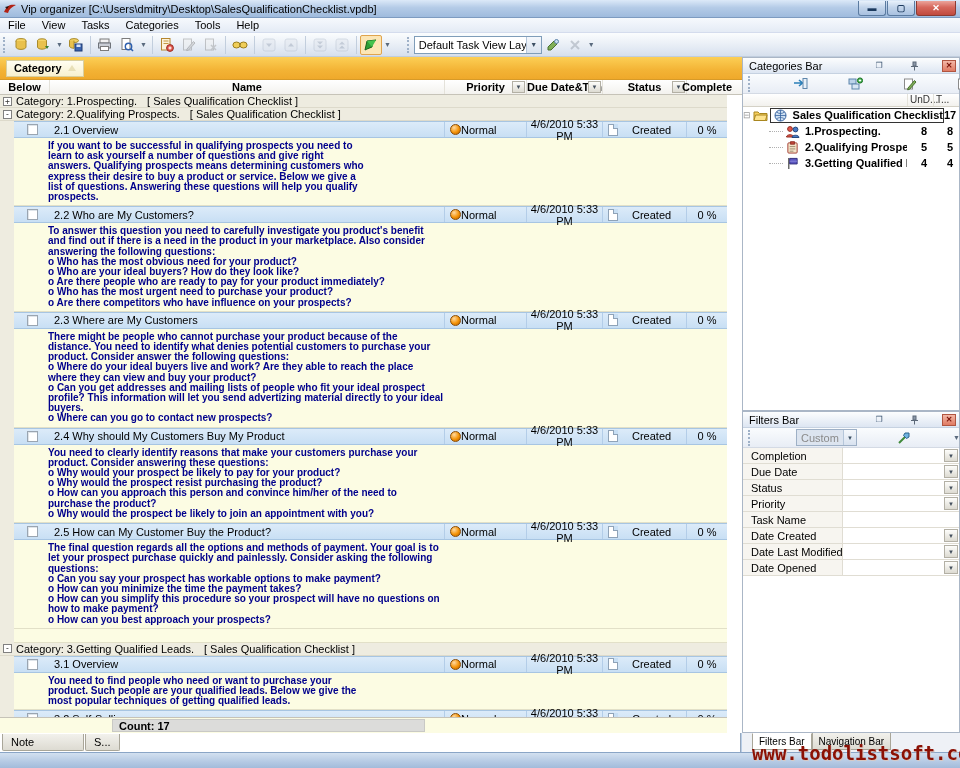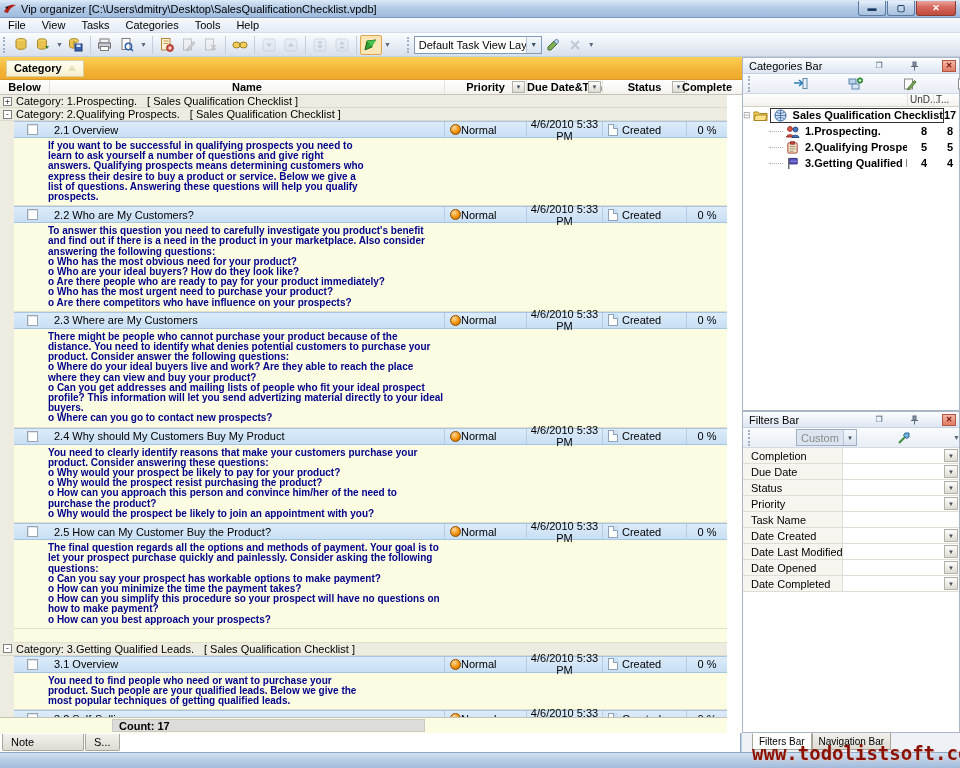--- a/index.html
+++ b/index.html
@@ -62,21 +62,21 @@
   .cat-list { font-size:11px; margin-left:10px; }
   .trow { height:17px; margin-left:14px; display:flex; align-items:center; background:linear-gradient(#dcebf9,#c8dff4);
     border-top:1px solid #a7c5e2; border-bottom:1px solid #a7c5e2; }
   .c-check { width:36px; display:flex; align-items:center; justify-content:center; }
   .checkbox { width:11px; height:11px; background:#fff; border:1px solid #9aa5b1; box-shadow:inset 1px 1px 0 #dfe5ea; }
   .c-name { width:395px; padding-left:4px; border-right:1px solid #b3cde8; align-self:stretch; display:flex; align-items:center; }
   .c-pri { width:82px; display:flex; align-items:center; padding-left:5px; border-right:1px solid #b3cde8; align-self:stretch; }
   .pri-ball { width:11px; height:11px; border-radius:50%; background:radial-gradient(circle at 35% 30%, #ffd9a0, #f49306 55%, #b25e04);
     border:1px solid #8a4c05; }
   .c-due { width:76px; text-align:center; border-right:1px solid #b3cde8; align-self:stretch; display:flex; align-items:center; justify-content:center; }
-  .c-status { width:84px; display:flex; align-items:center; gap:4px; padding-left:5px; border-right:1px solid #b3cde8; align-self:stretch; }
+  .c-status { width:84px; display:flex; align-items:center; gap:14px; padding-left:5px; border-right:1px solid #b3cde8; align-self:stretch; }
   .doc-icon { width:10px; height:12px; background:#fff; border:1px solid #8fa3b8; position:relative; }
   .doc-icon:before { content:""; position:absolute; right:-1px; top:-1px; width:4px; height:4px;
     background:#c8dff4; border-left:1px solid #8fa3b8; border-bottom:1px solid #8fa3b8; }
   .c-comp { width:40px; text-align:center; display:flex; align-items:center; justify-content:center; }
   .tnote { margin-left:14px; background:#fcfce3; color:#00008c; font-weight:bold; font-size:10px;
     line-height:10.2px; padding:3px 8px 3px 34px; white-space:pre-wrap; border-bottom:1px solid #e2e0c8; }
   .spacer-row { margin-left:14px; height:14px; background:#fcfce3; border-bottom:1px solid #e2e0c8; }
   .countrow { position:absolute; left:0; bottom:0; width:727px; height:16px; background:#fcfce3;
     border-top:1px solid #c6c3b8; display:flex; align-items:center; padding-left:14px; }
   .countbox { width:313px; height:13px; background:#dcdcda; border:1px solid #c9c9c5; margin-left:98px;
@@ -705,26 +705,20 @@
       <span class="fval">
           <span class="fdrop">▼</span>
         </span>
     </div>
     <div class="frow">
       <span class="flabel">Date Opened</span>
       <span class="fval">
           <span class="fdrop">▼</span>
         </span>
     </div>
-    <div class="frow">
-      <span class="flabel">Date Completed</span>
-      <span class="fval">
-          <span class="fdrop">▼</span>
-        </span>
-    </div>
   </div>
 </div>
 
 <div class="bottom-left-tabs">
   <div class="bltab first">
       <span>Note</span>
     </div>
   <div class="bltab">
       <span>S...</span>
     </div>

